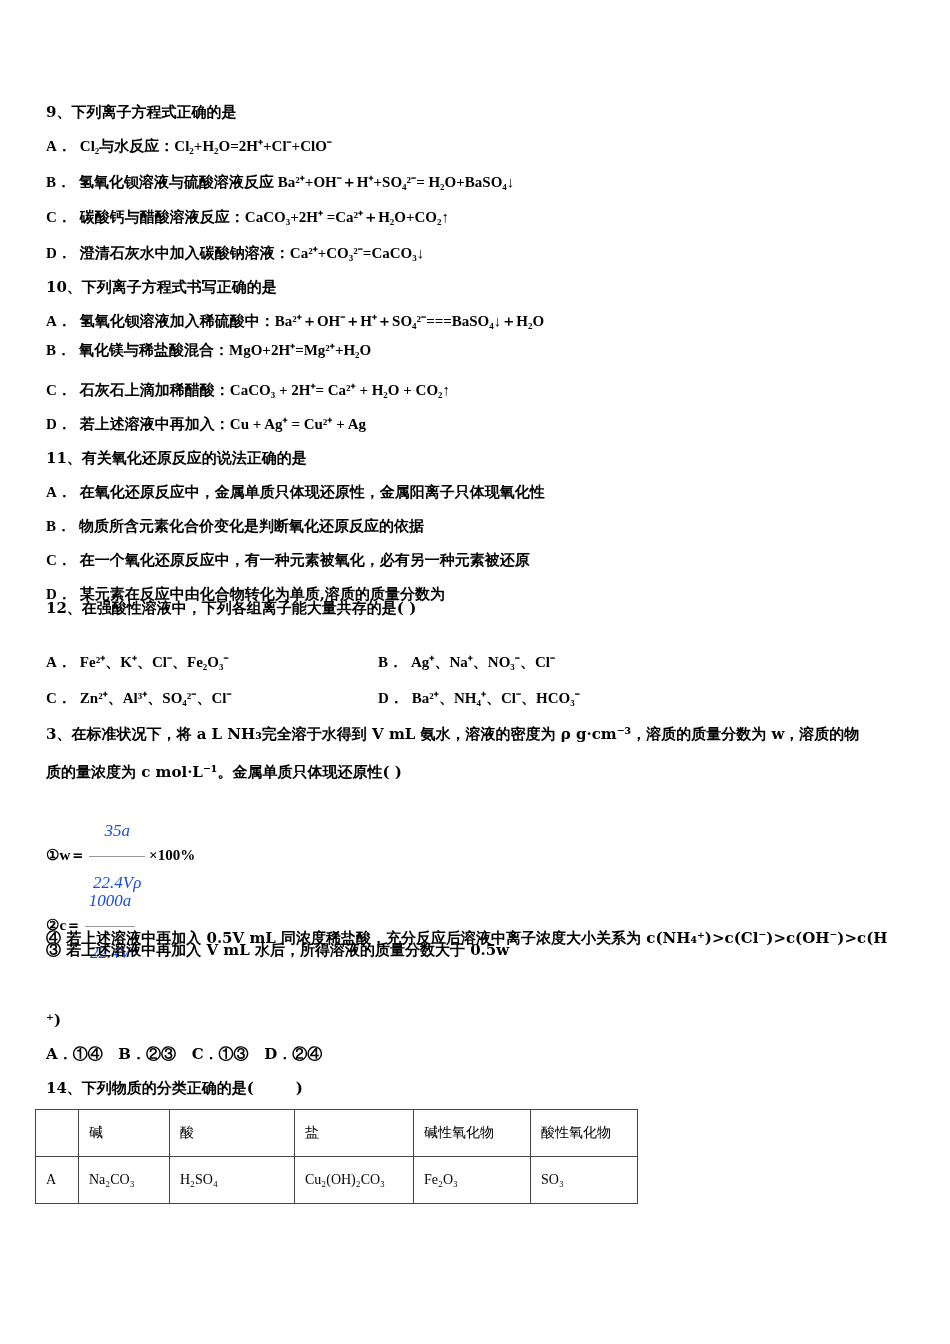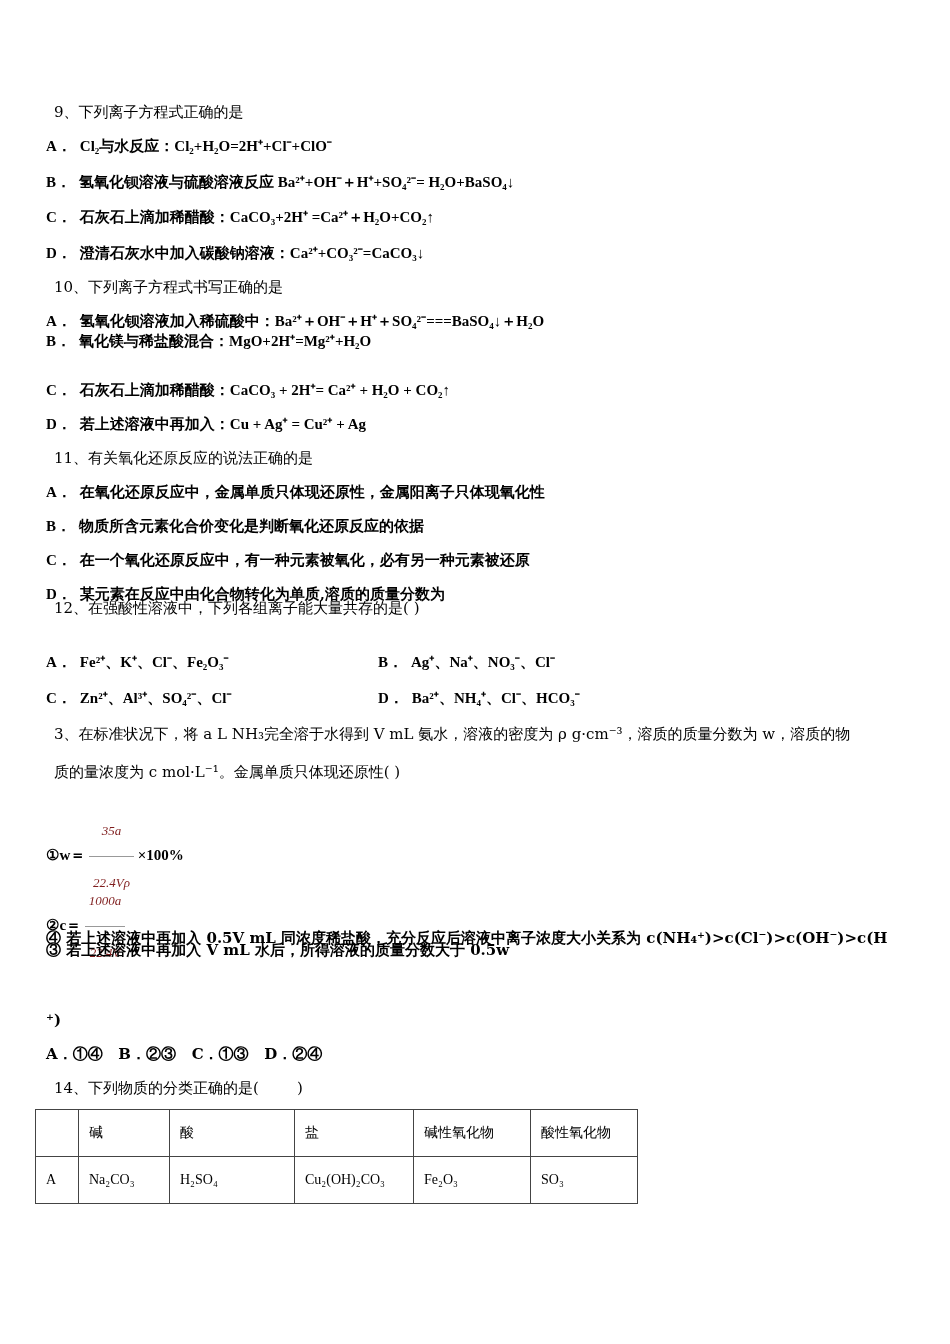--- a/index.html
+++ b/index.html
@@ -1,43 +1,43 @@
 <!DOCTYPE html>
 <html><head>
 <meta charset="utf-8">
 <style>
   html, body { margin:0; padding:0; background:#ffffff; }
   body { width:950px; height:1344px; position:relative; overflow:hidden;
          font-family:"DejaVu Serif","Liberation Serif",serif; color:#000; }
   .line { position:absolute; left:46px; font-size:15px; white-space:nowrap; line-height:20px; }
-  .q { font-weight:normal;margin-left:8px; }
+  .q { font-weight:bold; }
   .opt { font-weight:bold; }
   .opt .lbl { font-family:"Liberation Serif",serif; font-weight:bold; margin-right:8px; }
   .chem { font-family:"Liberation Serif",serif; font-weight:bold; }
   .frac { display:inline-block; vertical-align:middle; text-align:center; font-family:"Liberation Serif",serif;
-          font-style:italic; color:#7f1d1d; font-weight:normal; font-size:13px; }
+          font-style:italic; color:#1d4ed8; font-weight:normal; font-size:17px; }
   .frac .n { display:block; padding:0 4px 2px; border-bottom:1px solid #999; }
   .frac .d { display:block; padding:3px 4px 0; }
   table.cls { position:absolute; left:35px; top:1109px; border-collapse:collapse; font-size:14px;
               font-family:"DejaVu Serif","Liberation Serif",serif; }
   table.cls td { border:1.5px solid #444; height:46px; vertical-align:middle; padding:0 10px; }
   table.cls td.formula { font-family:"Liberation Serif",serif; font-size:14px; }
 </style>
 </head>
 <body>
 
 <div class="line q" style="top:102px">9、下列离子方程式正确的是</div>
 <div class="line opt chem" style="top:136px"><span class="lbl">A．</span><span>Cl₂与水反应：Cl₂+H₂O=2H⁺+Cl⁻+ClO⁻</span></div>
 <div class="line opt chem" style="top:172px"><span class="lbl">B．</span><span>氢氧化钡溶液与硫酸溶液反应 Ba²⁺+OH⁻＋H⁺+SO₄²⁻= H₂O+BaSO₄↓</span></div>
-<div class="line opt chem" style="top:207px"><span class="lbl">C．</span><span>石灰石上滴加稀醋酸：CaCO₃+2H⁺ =Ca²⁺＋H₂O+CO₂↑</span></div>
+<div class="line opt chem" style="top:207px"><span class="lbl">C．</span><span>碳酸钙与醋酸溶液反应：CaCO₃+2H⁺ =Ca²⁺＋H₂O+CO₂↑</span></div>
 <div class="line opt chem" style="top:243px"><span class="lbl">D．</span><span>澄清石灰水中加入碳酸钠溶液：Ca²⁺+CO₃²⁻=CaCO₃↓</span></div>
 
 <div class="line q" style="top:277px">10、下列离子方程式书写正确的是</div>
 <div class="line opt chem" style="top:311px"><span class="lbl">A．</span><span>氢氧化钡溶液加入稀硫酸中：Ba²⁺＋OH⁻＋H⁺＋SO₄²⁻===BaSO₄↓＋H₂O</span></div>
-<div class="line opt chem" style="top:331px"><span class="lbl">B．</span><span>氧化镁与稀盐酸混合：MgO+2H⁺=Mg²⁺+H₂O</span></div>
+<div class="line opt chem" style="top:340px"><span class="lbl">B．</span><span>氧化镁与稀盐酸混合：MgO+2H⁺=Mg²⁺+H₂O</span></div>
 <div class="line opt chem" style="top:380px"><span class="lbl">C．</span><span>石灰石上滴加稀醋酸：CaCO₃ + 2H⁺= Ca²⁺ + H₂O + CO₂↑</span></div>
 <div class="line opt chem" style="top:414px"><span class="lbl">D．</span><span>若上述溶液中再加入：Cu + Ag⁺ = Cu²⁺ + Ag</span></div>
 
 <div class="line q" style="top:448px">11、有关氧化还原反应的说法正确的是</div>
 <div class="line opt" style="top:482px"><span class="lbl">A．</span><span>在氧化还原反应中，金属单质只体现还原性，金属阳离子只体现氧化性</span></div>
 <div class="line opt" style="top:516px"><span class="lbl">B．</span><span>物质所含元素化合价变化是判断氧化还原反应的依据</span></div>
 <div class="line opt" style="top:550px"><span class="lbl">C．</span><span>在一个氧化还原反应中，有一种元素被氧化，必有另一种元素被还原</span></div>
 <div class="line opt" style="top:584px"><span class="lbl">D．</span><span>某元素在反应中由化合物转化为单质,溶质的质量分数为</span></div>
 
 <div class="line q" style="top:598px">12、在强酸性溶液中，下列各组离子能大量共存的是(   )</div>

